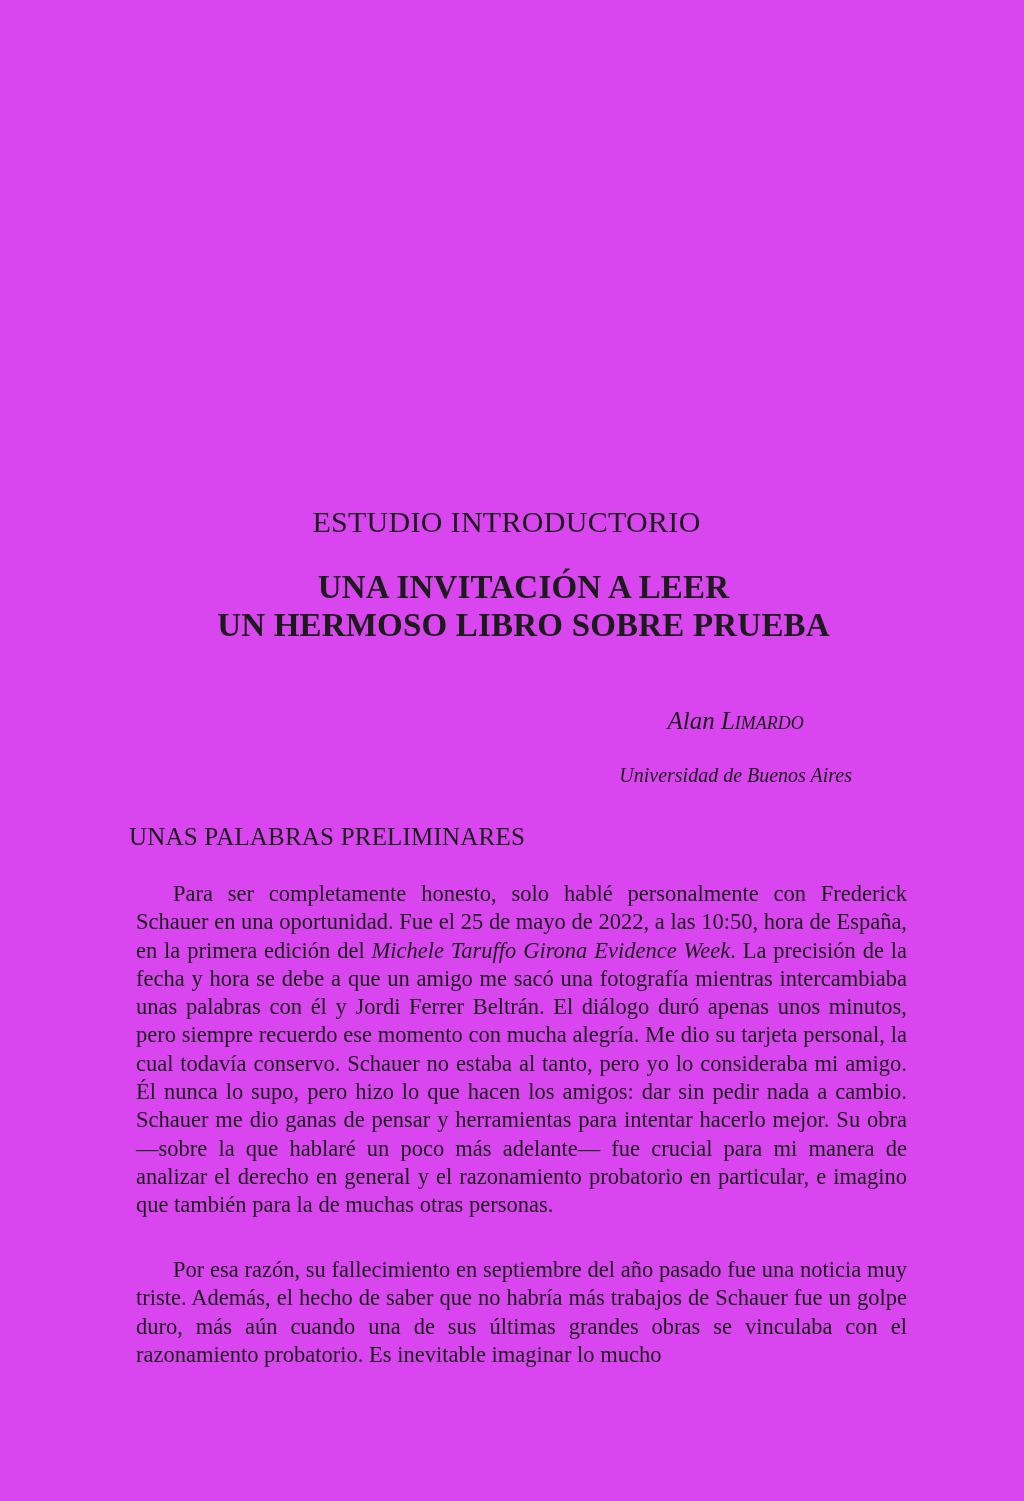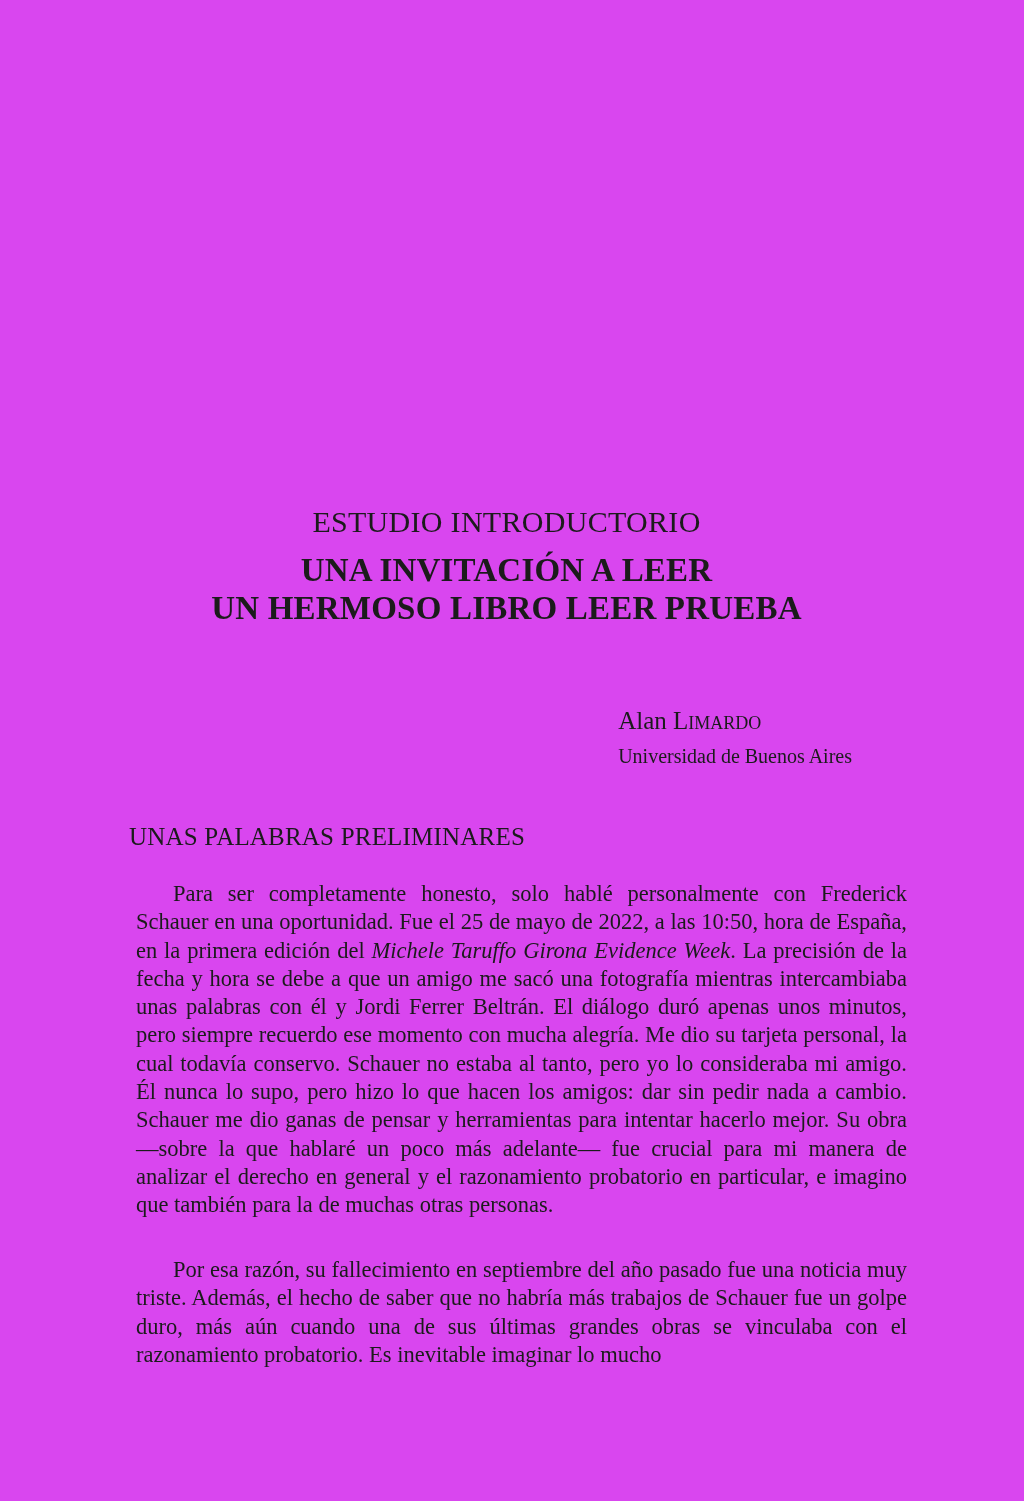--- a/index.html
+++ b/index.html
@@ -21,43 +21,44 @@
     font-size: 30px;
     line-height: 36px;
     font-weight: normal;
     letter-spacing: 0.3px;
   }
   .title {
     position: absolute;
     top: 551px;
     left: 121px;
     width: 771px;
-    margin: 0;
+    margin: 17px;
     text-align: center;
     font-size: 33px;
     line-height: 38px;
     font-weight: bold;
     letter-spacing: 0.2px;
   }
   .title-line { display: block; }
   .author-block {
     position: absolute;
     top: 706px;
     right: 172px;
-    text-align: left;
+    text-align: center;
+    font-style: italic;
   }
   .author-name {
     font-size: 25px;
     line-height: 29px;
   }
   .sc { font-variant: small-caps; }
   .affiliation {
     font-size: 20px;
     line-height: 24px;
-    margin-top: 9px;
+    margin-top: 28px;
   }
   .section-heading {
     position: absolute;
     top: 814px;
     left: 121px;
     width: 771px;
     margin: 8px;
     font-size: 25px;
     line-height: 30px;
     font-weight: normal;
@@ -80,21 +81,21 @@
 </style>
 </head>
 <body>
 
 <div class="page">
 
   <div class="kicker">ESTUDIO INTRODUCTORIO</div>
 
   <h1 class="title">
     <span class="title-line">UNA INVITACIÓN A LEER</span>
-    <span class="title-line">UN HERMOSO LIBRO LEER PRUEBA</span>
+    <span class="title-line">UN HERMOSO LIBRO SOBRE PRUEBA</span>
   </h1>
 
   <div class="author-block">
     <div class="author-name">
       <span>Alan</span>
       <span class="sc">Limardo</span>
     </div>
     <div class="affiliation">Universidad de Buenos Aires</div>
   </div>
 

